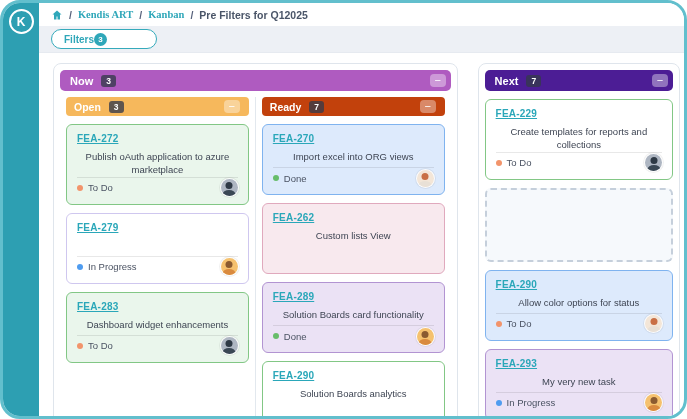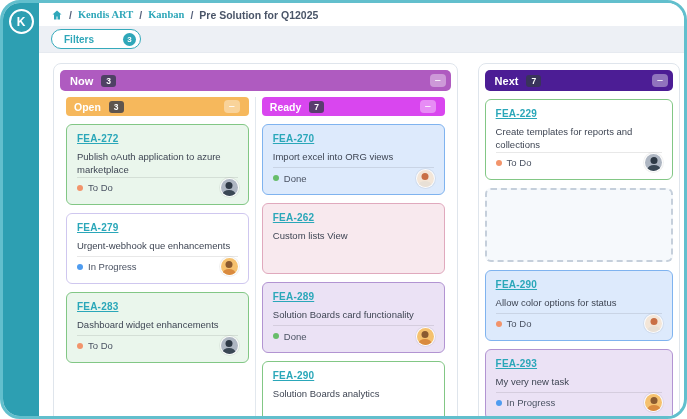--- a/index.html
+++ b/index.html
@@ -27,35 +27,35 @@
   }
   .home{ display:flex; align-items:center; cursor:pointer; }
   .sep{ color:#55607a; }
   .crumb{ color:#2fa7b9; text-decoration:none; cursor:pointer;font-family:Liberation Serif, serif; }
   .crumb-current{ color:#4a5568; }
   .filterbar{
     height:27px; background:#edf0f5; display:flex; align-items:center;
     padding:0 12px; border-bottom:1px solid #e6eaf0;
   }
   .filters-btn{
-    width:90px; height:20px; background:#fff; border:1.5px solid #35aabb;
+    width:106px; height:20px; background:#fff; border:1.5px solid #35aabb;
     border-radius:10px; color:#2fa7b9; font-size:10px; font-weight:600;
     font-family:"Liberation Sans",sans-serif;
-    display:flex; align-items:center; justify-content:space-between;
+    display:flex; align-items:center; 
     padding:0 4px 0 12px; cursor:pointer;
   }
   .badge-circle{
     width:13px; height:13px; border-radius:50%; background:#2fa7b9;
     color:#fff; font-size:8px; font-weight:600;
     display:flex; align-items:center; justify-content:center;
   }
   
   .board{
     flex:1; overflow:hidden; padding:10px 4px 0 14px;
-    display:flex; gap:20px; align-items:flex-start;
+    display:flex; gap:20px; align-items:flex-start;text-align:center;
   }
   .group{
     border:1px solid #dfe5ec; border-radius:8px; padding:6px;
     background:#fff; height:500px;
   }
   .group-now{ width:410px; }
   .group-next{ width:205px; }
   .group-head{
     height:21px; border-radius:5px; display:flex; align-items:center;
     padding:0 5px 0 10px; color:#fff; font-size:11px; font-weight:600;
@@ -74,21 +74,21 @@
   }
   .minus-btn::before{ content:"\2212"; }
   .cols{ display:flex; margin-top:6px; }
   .col{ flex:1; padding:0 6px; min-width:0; }
   .col + .col{ border-left:1px solid #e2e8ee; }
   .col-head{
     height:19px; border-radius:4px; display:flex; align-items:center;
     padding:0 9px 0 8px; color:#fff; font-size:10.5px; font-weight:600;
   }
   .col-head.open{ background:#f6b85c; }
-  .col-head.ready{ background:#d946ef; }
+  .col-head.ready{ background:#c2410c; }
   
   .card{
     margin-top:8px; border:1.5px solid; border-radius:6px;
     padding:8px 10px 6px; min-height:71px;
     display:flex; flex-direction:column; cursor:pointer;
   }
   .card[data-variant="green-tint"]{ border-color:#82c785; background:#eaf6ec; }
   .card[data-variant="green-white"]{ border-color:#82c785; background:#fff; }
   .card[data-variant="lavender"]{ border-color:#cfc7ef; background:#fff; }
   .card[data-variant="blue-tint"]{ border-color:#7fb3ef; background:#ddeafc; }
@@ -153,21 +153,21 @@
       <span class="home">
         <svg width="12" height="12" viewBox="0 0 24 24">
             <path fill="#2fa7b9" d="M12 3l9 8.2h-3V21h-5v-6h-2v6H6v-9.8H3z"></path>
           </svg>
       </span>
       <span class="sep">/</span>
       <a class="crumb">Kendis ART</a>
       <span class="sep">/</span>
       <a class="crumb">Kanban</a>
       <span class="sep">/</span>
-      <span class="crumb-current">Pre Solution for Q12025</span>
+      <span class="crumb-current">Pre Filters for Q12025</span>
     </div>
 
     <div class="filterbar">
       <button class="filters-btn">
         <span>Filters</span>
         <span class="badge-circle">3</span>
       </button>
     </div>
 
     <div class="board">
@@ -192,21 +192,20 @@
               <p class="card-title">Publish oAuth application to azure marketplace</p>
               <div class="card-foot">
                 <span class="dot" data-kind="todo"></span>
                 <span class="status">To Do</span>
                 <span class="avatar" data-avatar="dark"></span>
               </div>
             </article>
 
             <article class="card" data-variant="lavender">
               <a class="card-id">FEA-279</a>
-              <p class="card-title">Urgent-webhook que enhancements</p>
               <div class="card-foot">
                 <span class="dot" data-kind="progress"></span>
                 <span class="status">In Progress</span>
                 <span class="avatar" data-avatar="orange"></span>
               </div>
             </article>
 
             <article class="card" data-variant="green-tint">
               <a class="card-id">FEA-283</a>
               <p class="card-title">Dashboard widget enhancements</p>

